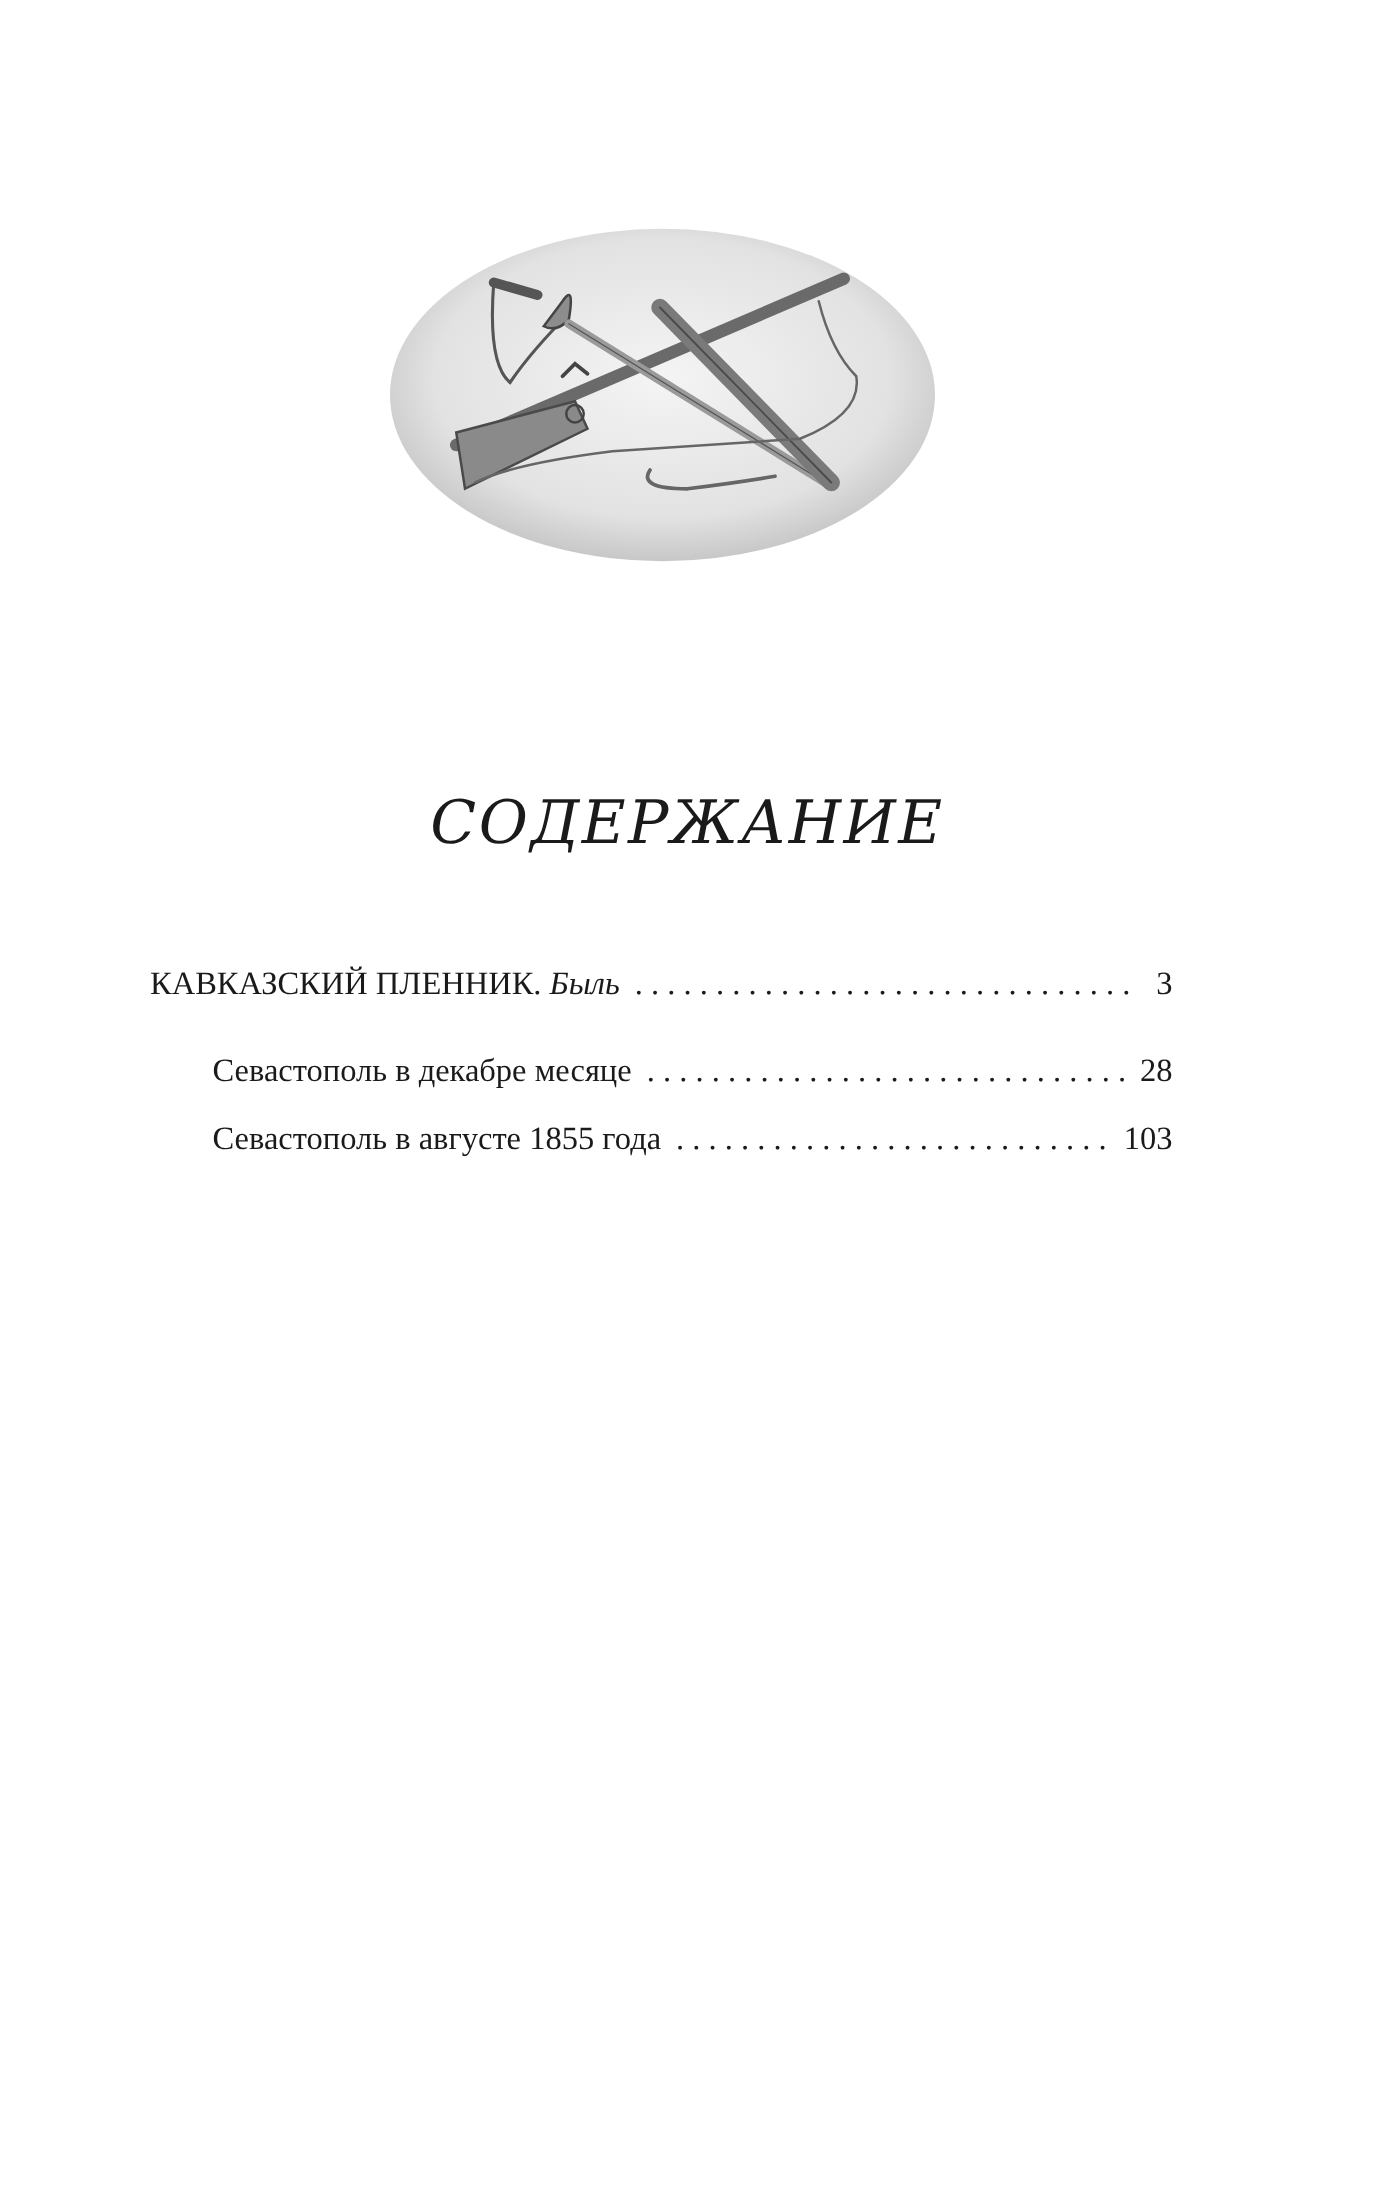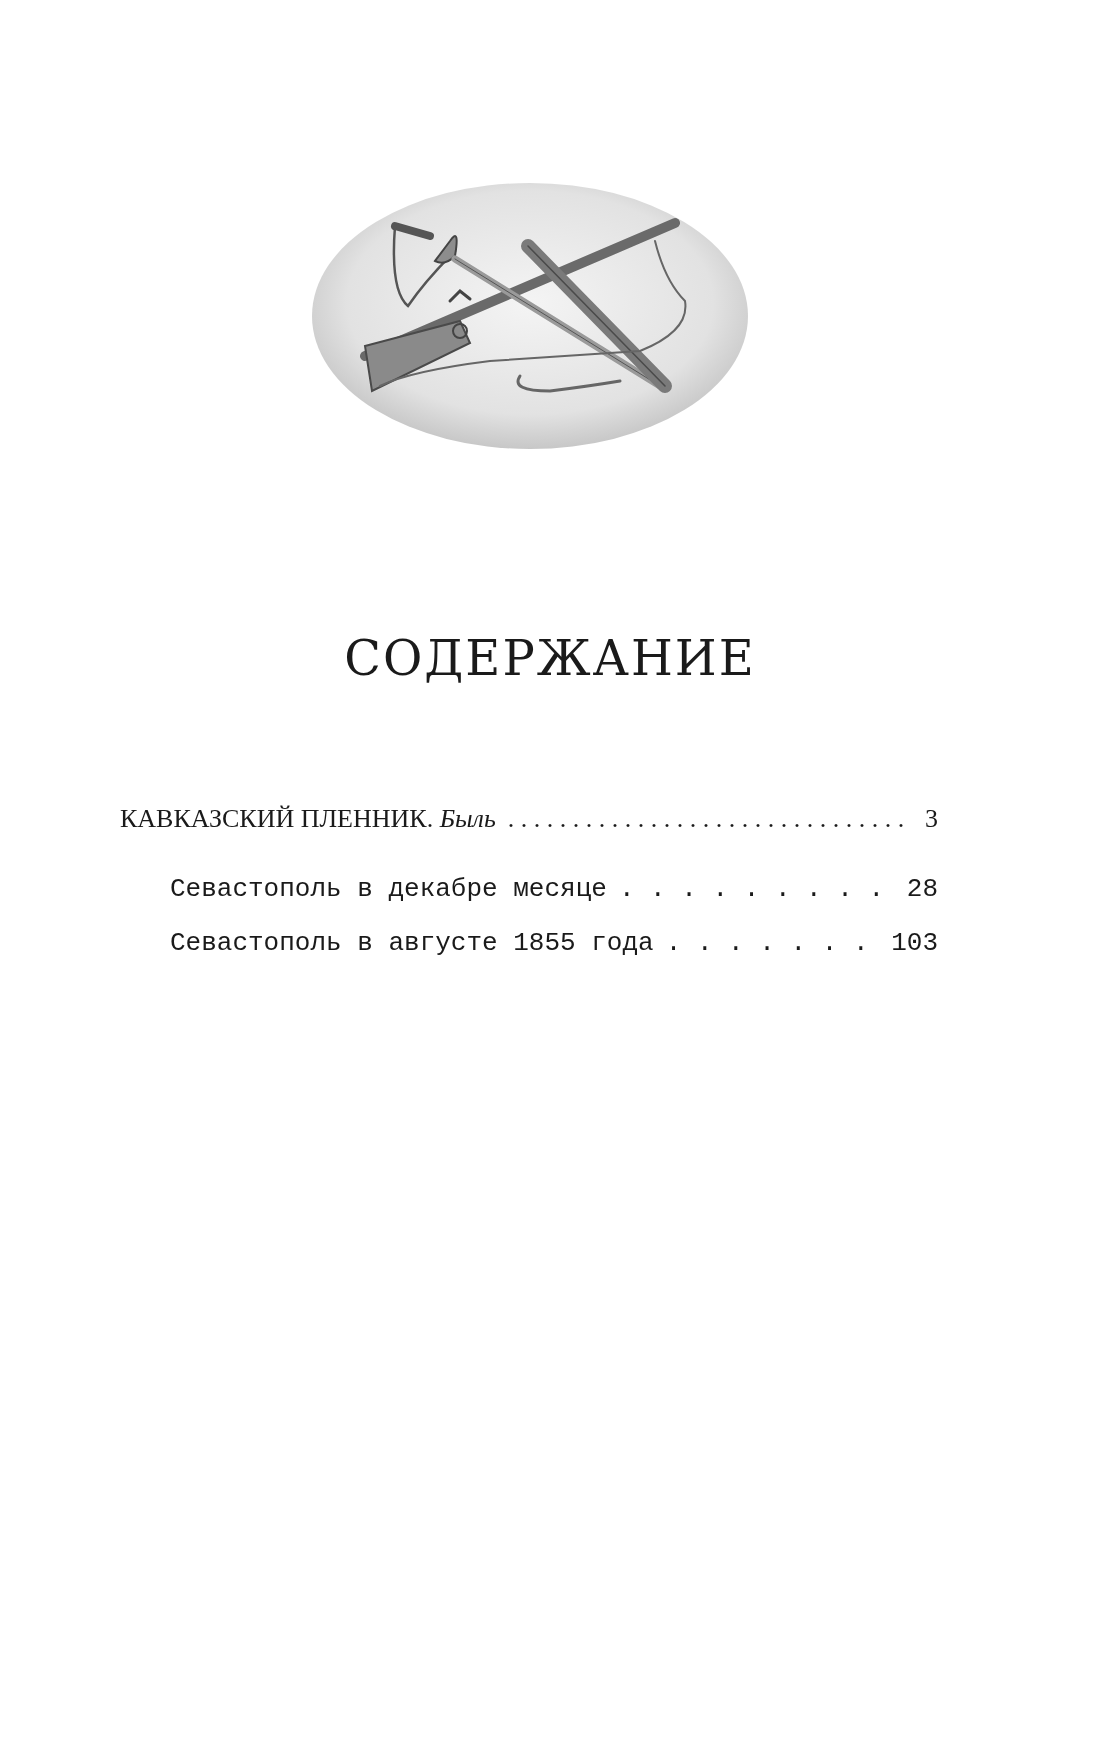--- a/index.html
+++ b/index.html
@@ -1,22 +1,22 @@
 <!DOCTYPE html>
 <html><head>
 <meta charset="utf-8">
 <style>
   html, body { margin:0; padding:0; background:#ffffff; }
   body { width:1100px; height:1763px; position:relative; overflow:hidden; font-family:"Liberation Serif", serif; color:#1a1a1a; }
   .illustration { position:absolute; left:310px; top:181px; width:440px; height:270px; }
-  .title { position:absolute; left:0; width:1100px; top:630px; text-align:center; font-family:"DejaVu Serif", serif; font-size:48px; letter-spacing:2px; color:#1a1a1a; }
-  .toc { position:absolute; left:120px; width:818px; top:772px;margin-top:32px; }
+  .title { position:absolute; left:0; width:1100px; top:630px; text-align:center; font-family:"DejaVu Serif", serif; font-size:48px; letter-spacing:2px; color:#1a1a1a;font-style:italic; }
+  .toc { position:absolute; left:120px; width:818px; top:772px; }
   .row { display:flex; align-items:baseline; font-size:26px; height:47px; }
   .row.top { height:70px; }
-  .row.sub { padding-left:50px; height:54px;font-family:Liberation Mono, monospace; }
+  .row.sub { padding-left:50px; height:54px; }
   .row .label { white-space:nowrap; }
   .row .label i { font-style:italic; }
   .row .dots { flex:1; overflow:hidden; white-space:nowrap; margin:0 12px; letter-spacing:5px; }
   .row .dots::before { content:". . . . . . . . . . . . . . . . . . . . . . . . . . . . . . . . . . . . . . . . . . . . . . . . . . . . . . . . . . . . . . . . . . . . . . . . . . ."; letter-spacing:0; }
   .row .page { white-space:nowrap; min-width:20px; text-align:right; }
 </style>
 </head>
 <body>
 
 <div class="illustration">

